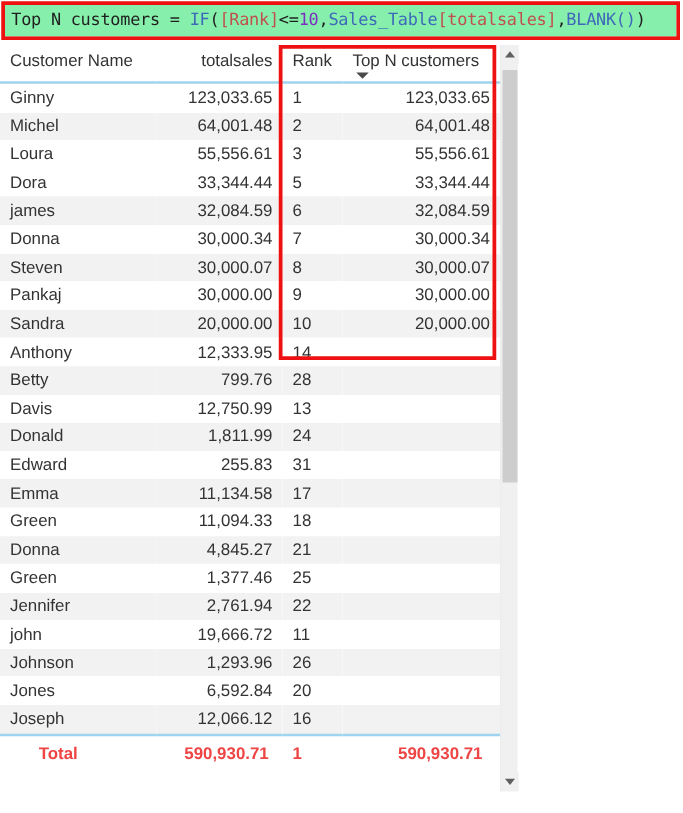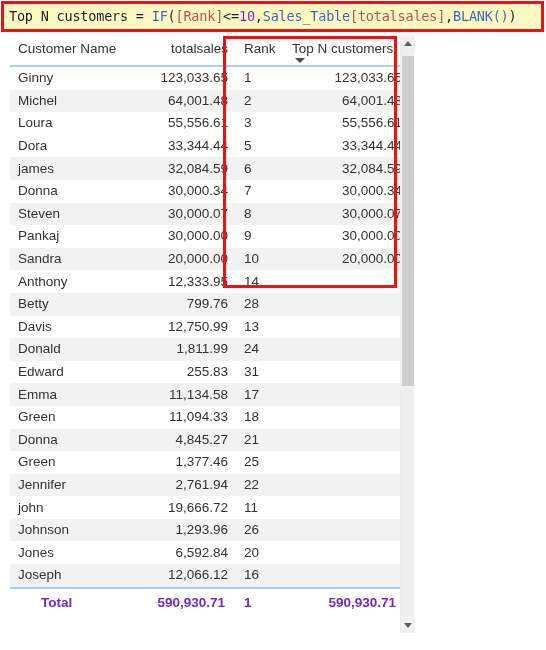--- a/index.html
+++ b/index.html
@@ -31,21 +31,21 @@
     top: 1px;
     width: 543px;
     height: 31px;
     box-sizing: border-box;
     border: 3px solid #ee1111;
     background: #ffffff;
   }
   .formula-inner {
     position: absolute;
     left: 0; top: 0; right: 0; bottom: 0;
-    background: #fef9c3;
+    background: #86efac;
     display: flex;
     align-items: center;
     overflow: hidden;
   }
   .formula-text {
     font-family: "DejaVu Sans Mono", "Liberation Mono", monospace;
     font-size: 13.5px;
     letter-spacing: -0.2px;
     white-space: nowrap;
     padding-left: 5px;
@@ -64,21 +64,21 @@
   .table-area {
     position: absolute;
     left: 0;
     top: 36px;
     width: 546px;
     height: 614px;
   }
 
   .tbl {
     position: absolute;
-    left: 10px;
+    left: 0;
     top: 0;
     width: 400px;
     border-collapse: collapse;
     table-layout: fixed;
     font-size: 13.5px;
     color: #333333;
     padding-left: 27px;
   }
   .tbl col.c-name { width: 125px; }
   .tbl col.c-ts   { width: 101px; }
@@ -122,21 +122,21 @@
   td.d-ts   { text-align: right; padding-right: 11px; }
   td.d-rank { text-align: left;  padding-left: 8px; }
   td.d-topn { text-align: right; padding-right: 14px; }
 
   .tbl tbody tr.alt td { background: #f2f2f2; }
   .tbl tbody tr td     { background: #ffffff; }
   .tbl tbody tr.alt td { background: #f2f2f2; }
 
   .tbl tfoot td {
     font-weight: bold;
-    color: #6d28d9;
+    color: #ef4444;
     border-top: 2px solid #9fd4ee;
     padding: 6px 8px 4px 8px;
     font-size: 13.5px;
     background: #ffffff;
   }
   tfoot td.d-name { padding-left: 31px; }
   tfoot td.d-ts   { text-align: right; padding-right: 11px; }
   tfoot td.d-rank { text-align: left;  padding-left: 8px; }
   tfoot td.d-topn { text-align: right; padding-right: 14px; }
 

